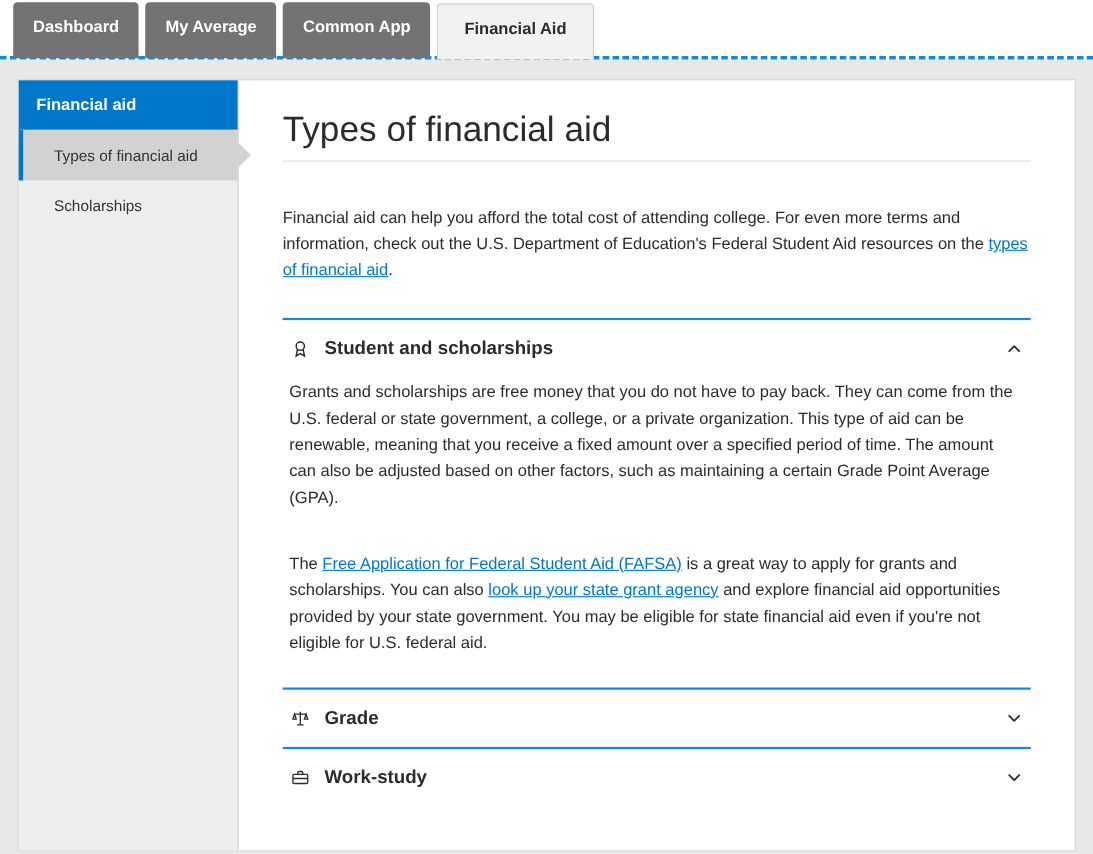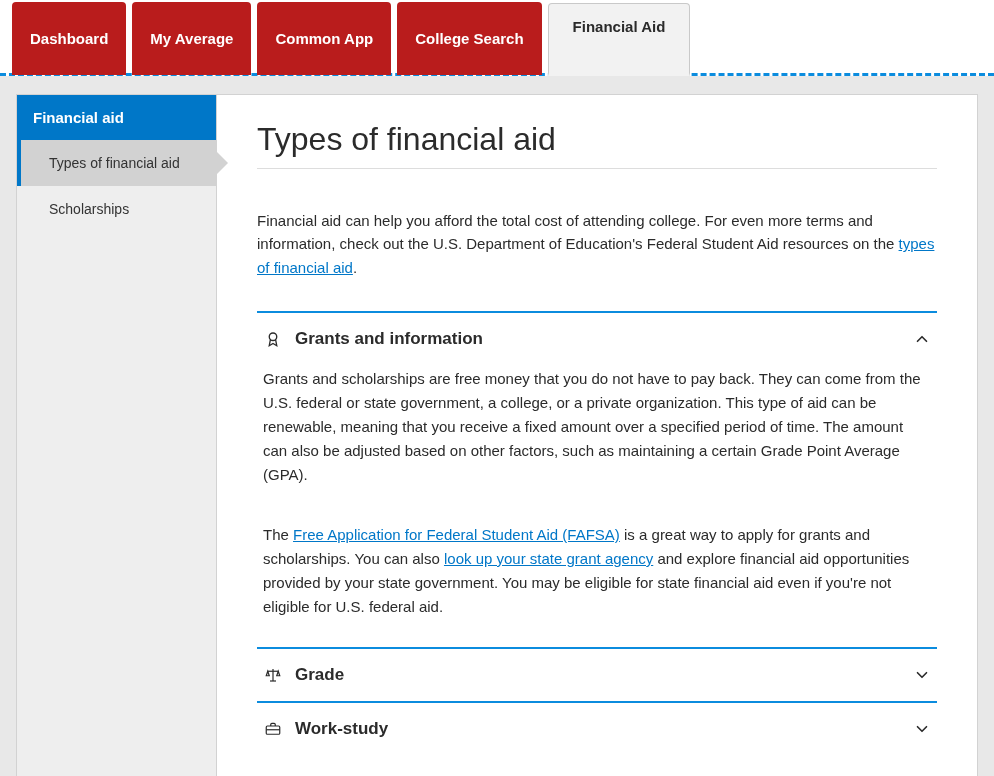--- a/index.html
+++ b/index.html
@@ -10,25 +10,25 @@
     width: 994px;
   }
   .tabs {
     display: flex;
     gap: 6px;
     padding: 0 12px;
     border-bottom: 3px dashed #0b8cde;
     position: relative;
   }
   .tab {
-    background: #b91c1c;
+    background: #737373;
     color: #fff;
     font-weight: 700;
     font-size: 15px;
-    padding: 28px 18px;
+    padding: 14px 18px;
     border-radius: 4px 4px 0 0;
     cursor: pointer;
     position: relative;
     top: 2px;
   }
   .tab.active {
     background: #f2f2f2;
     color: #2b2b2b;
     border: 1px solid #c9c9c9;
     border-bottom: 3px solid #f2f2f2;
@@ -148,21 +148,20 @@
   .acc-body p { margin-bottom: 22px; }
   .acc-body p:last-child { margin-bottom: 0; margin-top: 36px; }
 </style>
 </head>
 <body>
 
 <div class="tabs">
   <div class="tab">Dashboard</div>
   <div class="tab">My Average</div>
   <div class="tab">Common App</div>
-  <div class="tab">College Search</div>
   <div class="tab active">Financial Aid</div>
 </div>
 
 <div class="page">
   <div class="content-wrap">
 
     <nav class="sidebar">
       <div class="sidebar-header">Financial aid</div>
       <div class="side-item active">
         <span>Types of financial aid</span>
@@ -181,21 +180,21 @@
       </p>
 
       <section class="accordion">
         <div class="acc-header">
           <span class="acc-icon">
             <svg viewBox="0 0 24 24" width="18" height="18" fill="none" stroke="#2b2b2b" stroke-width="1.8">
               <circle cx="12" cy="9" r="5"></circle>
               <path d="M8.5 13 L7 21 L12 18 L17 21 L15.5 13"></path>
             </svg>
           </span>
-          <span class="acc-label">Grants and information</span>
+          <span class="acc-label">Student and scholarships</span>
           <span class="chevron">
             <svg viewBox="0 0 24 24" width="18" height="18" fill="none" stroke="#2b2b2b" stroke-width="2.2" stroke-linecap="round" stroke-linejoin="round">
                 <polyline points="6 15 12 9 18 15"></polyline>
               </svg>
           </span>
         </div>
         <div class="acc-body">
           <p>Grants and scholarships are free money that you do not have to pay back. They can come from the U.S. federal or state government, a college, or a private organization. This type of aid can be renewable, meaning that you receive a fixed amount over a specified period of time. The amount can also be adjusted based on other factors, such as maintaining a certain Grade Point Average (GPA).</p>
           <p>
             <span>The </span><a class="app-link">Free Application for Federal Student Aid (FAFSA)</a><span> is a great way to apply for grants and scholarships. You can also </span><a class="app-link">look up your state grant agency</a><span> and explore financial aid opportunities provided by your state government. You may be eligible for state financial aid even if you're not eligible for U.S. federal aid.</span>

